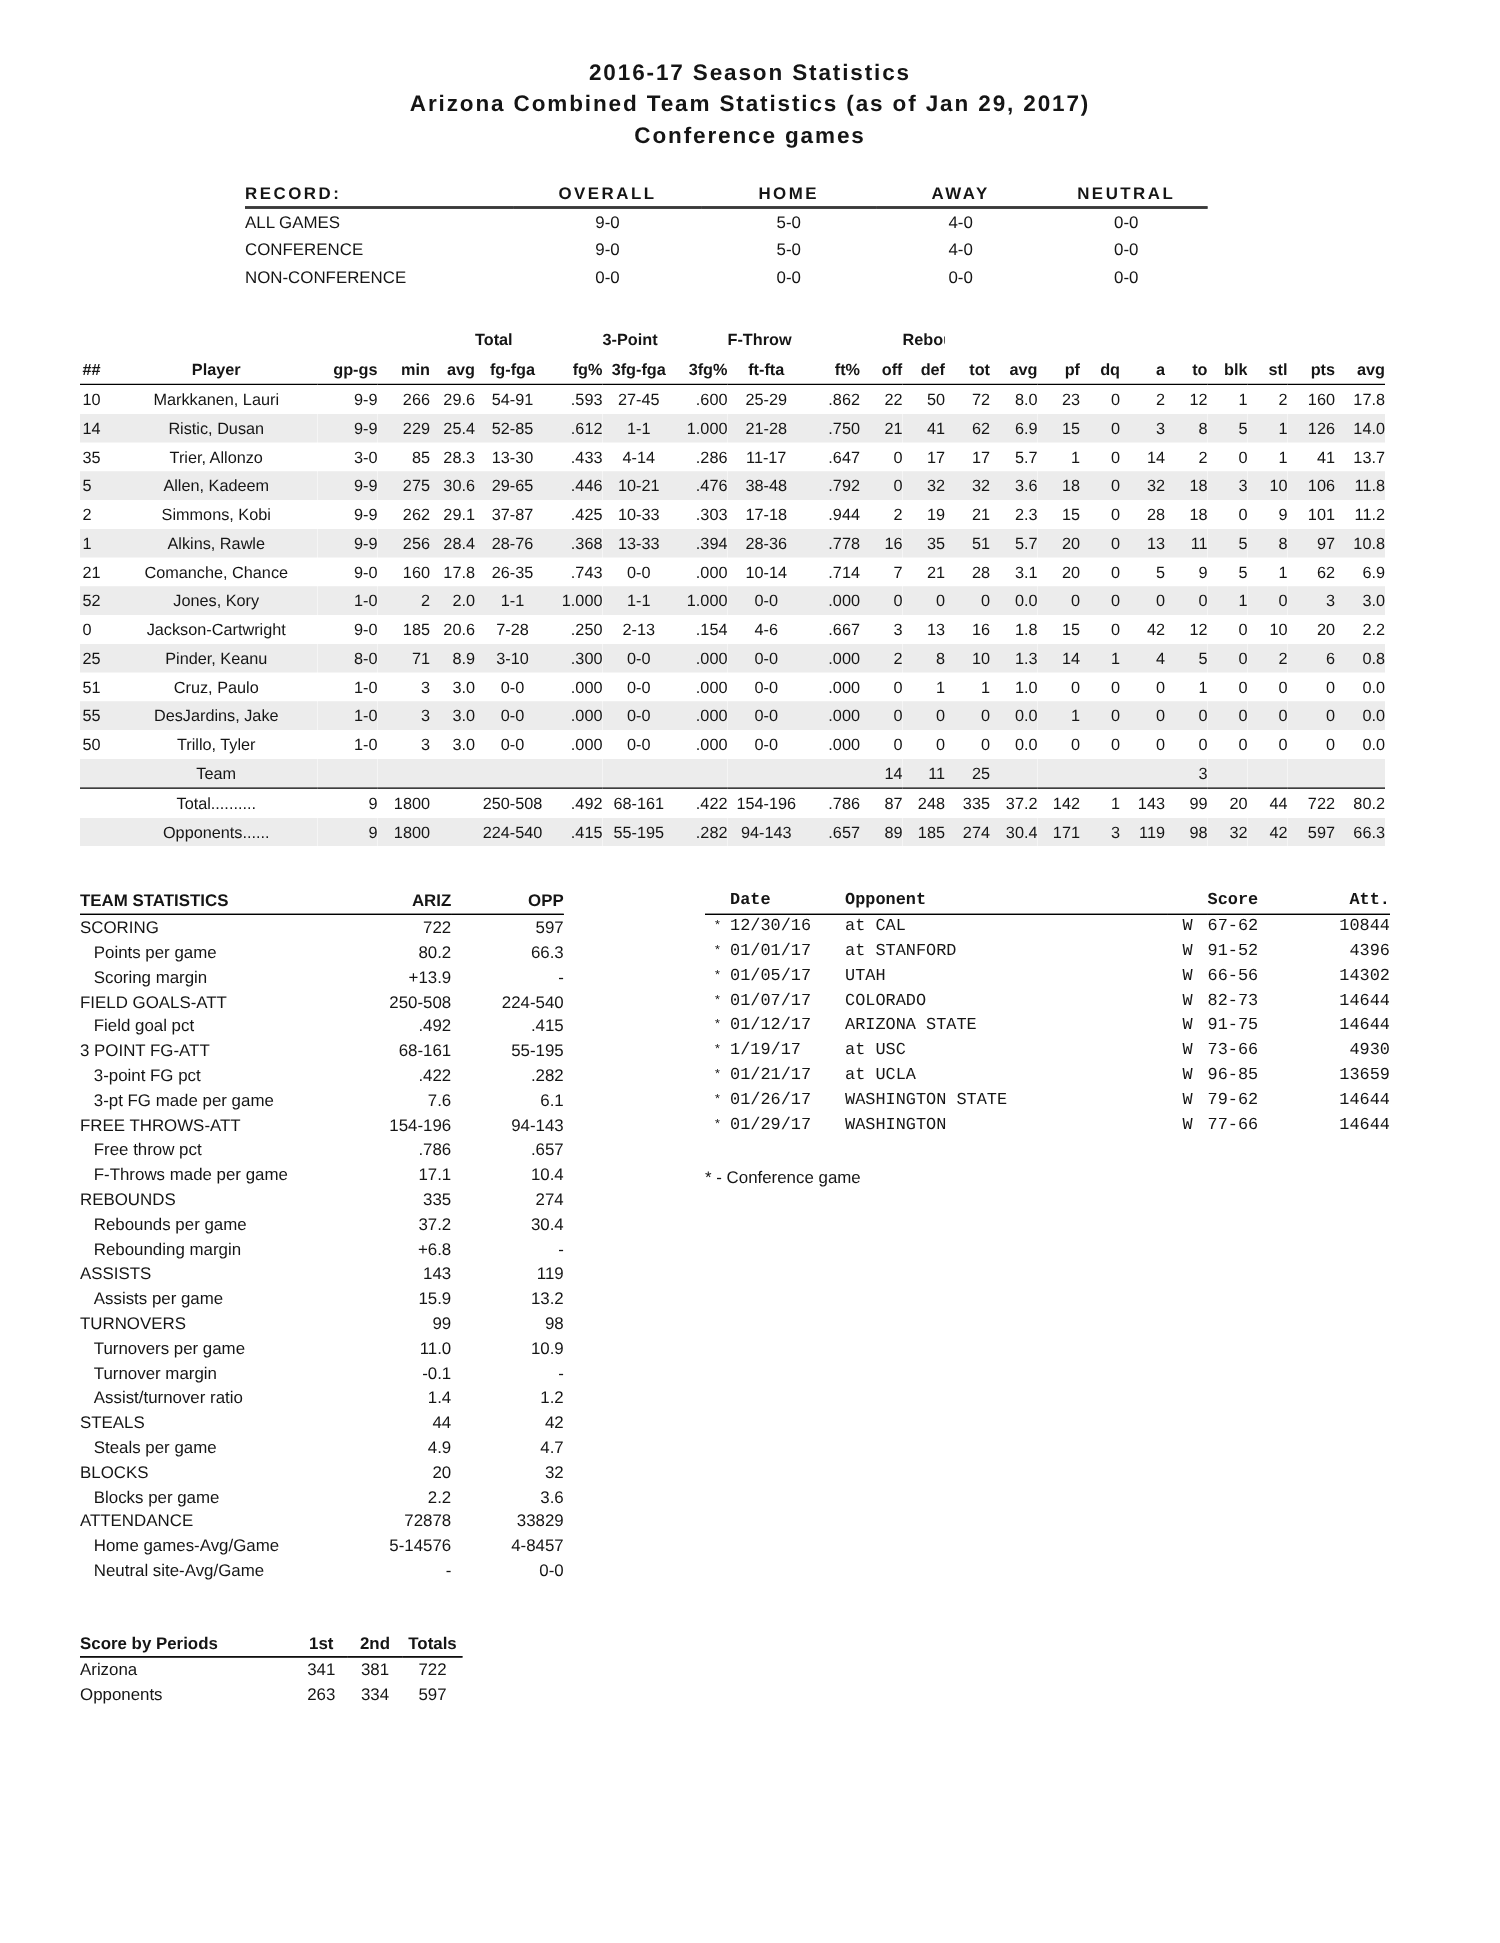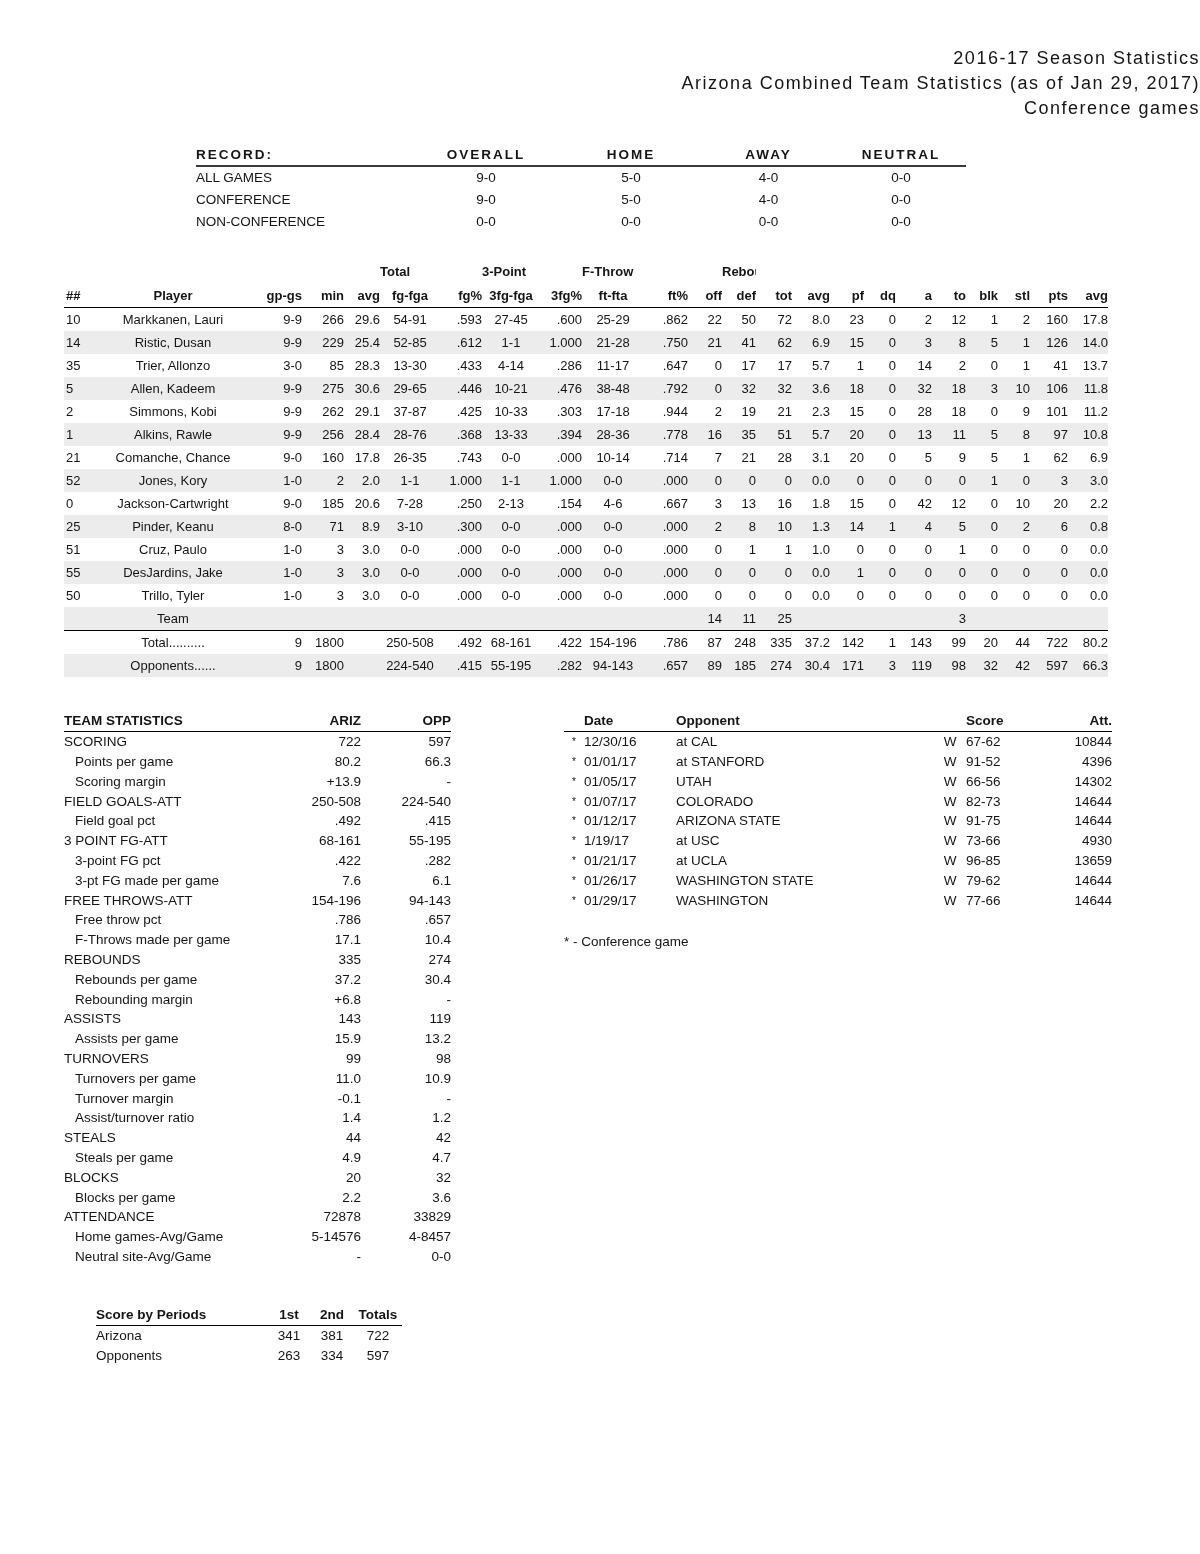--- a/index.html
+++ b/index.html
@@ -4,21 +4,21 @@
 <style>
   html,body { margin:0; padding:0; background:#ffffff; }
   .page {
     width:1200px; height:1554px; background:#fff; position:relative;
     font-family:"Liberation Sans", sans-serif; color:#151515;
     overflow:hidden;
   }
   
   .titles { padding-top:46px; text-align:center; }
   .titles div {
-    font-size:18px; font-weight:400; letter-spacing:1.5px; line-height:25px;text-align:right;
+    font-size:18px; font-weight:700; letter-spacing:1.5px; line-height:25px;
   }
   
   table { border-collapse:collapse; table-layout:fixed; }
   td { padding:0; overflow:hidden; white-space:nowrap; }
   thead td { font-weight:700; }
   
   .record-wrap { margin:24px 0 0 196px; }
   .record { width:770px; font-size:13.5px; }
   .record thead td { letter-spacing:2px; border-bottom:2px solid #3a3a3a; padding:2px 0 3px; }
   .record tbody td { padding:3px 0 4px; }
@@ -41,29 +41,29 @@
   .bottom { display:flex; margin:34px 0 0 64px; align-items:flex-start; }
   .left-col { width:392px; }
   .right-col { margin-left:108px; width:548px; }
   
   .teamstats { width:387px; font-size:13.5px; }
   .teamstats thead td { border-bottom:1.5px solid #000; padding:2px 0 3px; }
   .teamstats td { padding:2.3px 0 2.5px; text-align:right; }
   .teamstats td:first-child { text-align:left; }
   .teamstats tr.sub td:first-child { padding-left:11px; }
   
-  .games { width:548px; font-size:13.5px; }
+  .games { width:548px; font-size:13.5px;font-family:Liberation Mono, monospace; }
   .games thead td { border-bottom:1.5px solid #000; padding:2px 0 3px; }
   .games td { padding:2.3px 0 2.5px; text-align:left; }
   .games td:nth-child(1) { font-size:10px; text-align:center; }
   .games td:nth-child(4) { text-align:center; }
   .games td:nth-child(6) { text-align:right; }
   .footnote { margin-top:24px; font-size:13.5px; }
   
-  .periods-wrap { margin-top:38px;margin-left:32px; }
+  .periods-wrap { margin-top:38px; }
   .periods { width:306px; font-size:13.5px; }
   .periods thead td { border-bottom:1.5px solid #000; padding:2px 0 3px; }
   .periods td { padding:2.5px 0; text-align:center; }
   .periods td:first-child { text-align:left; }
 </style>
 </head>
 <body>
 
 <div class="page">
 

